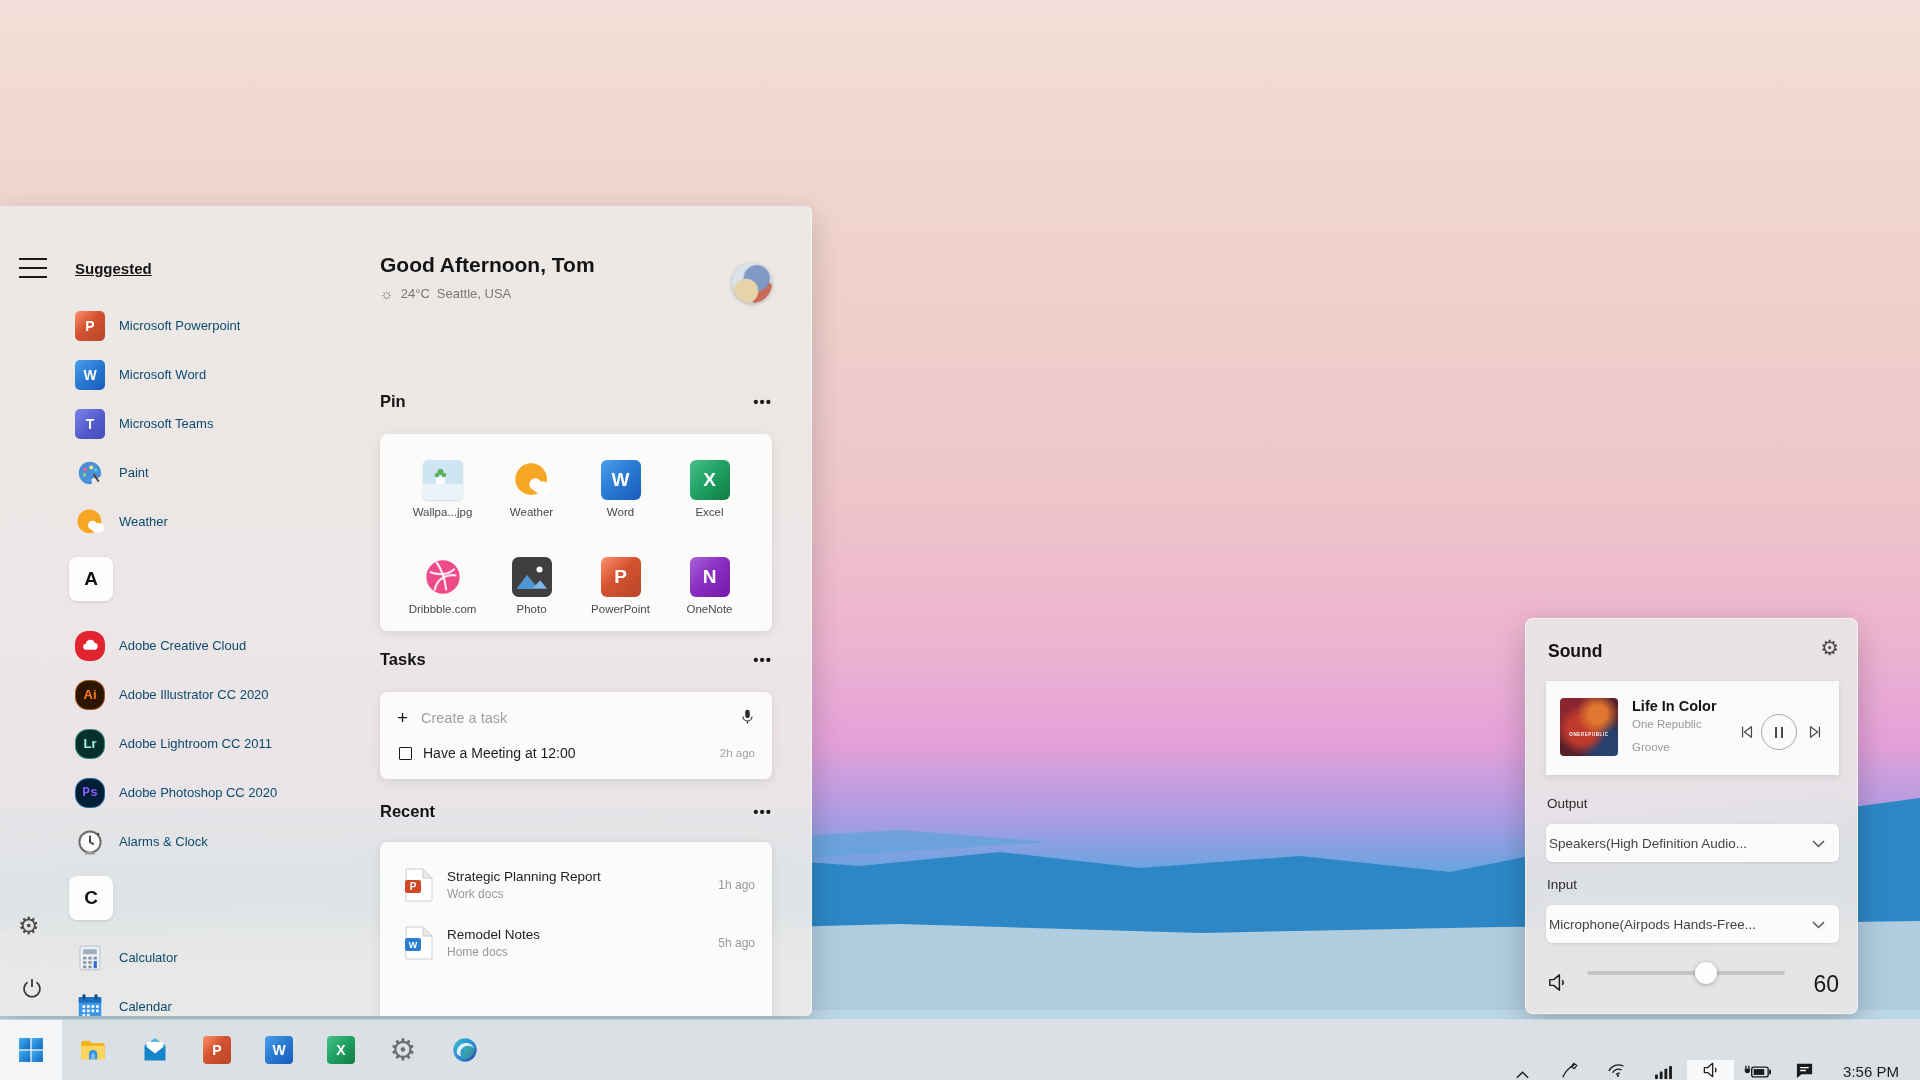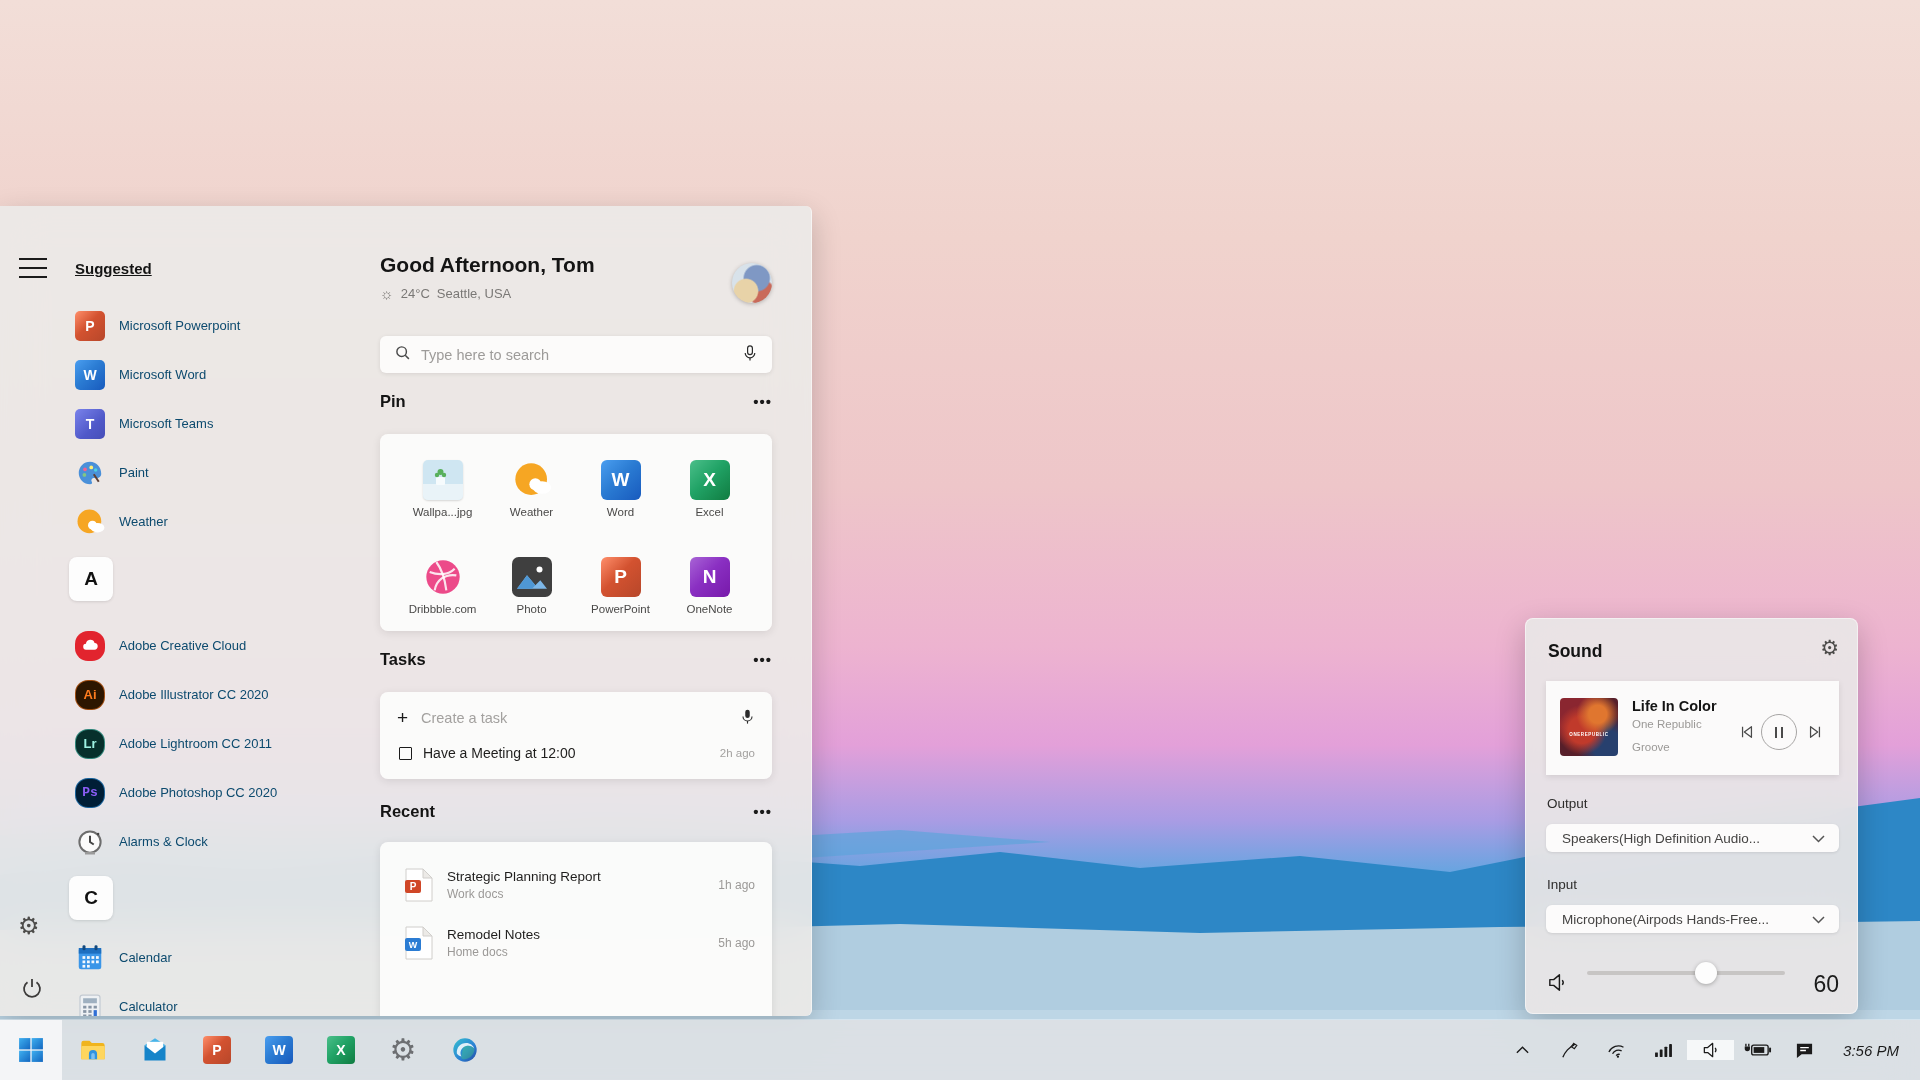--- a/index.html
+++ b/index.html
@@ -125,39 +125,39 @@
   .album span { font-size:4.5px; letter-spacing:.6px; color:#fff; font-weight:bold; margin-top:14px;}
   .m-title { position:absolute; left:86px; top:17px; font-size:14.5px; font-weight:bold; color:#141414;}
   .m-artist { position:absolute; left:86px; top:37px; font-size:11.5px; color:#9b9997;}
   .m-source { position:absolute; left:86px; top:60px; font-size:11.5px; color:#9b9997;}
   .ctrl-prev { position:absolute; left:193px; top:43px; }
   .ctrl-pause { position:absolute; left:215px; top:33px; width:36px; height:36px; border-radius:50%;
     border:1.5px solid #a7a5a4; display:flex; align-items:center; justify-content:center; gap:4px; }
   .ctrl-pause i { display:block; width:2.2px; height:11px; background:#4a4a4a; }
   .ctrl-next { position:absolute; left:261px; top:43px; }
   .io-label { position:absolute; left:21px; font-size:13.5px; color:#2e2d2c; }
-  .select { position:absolute; left:20px; width:293px; height:28px; background:#fcfbfb;
+  .select { position:absolute; left:20px; width:293px; height:38px; background:#fcfbfb;
     border-radius:6px; box-shadow:0 1px 3px rgba(0,0,0,.10);
-    display:flex; align-items:center; padding:0 14px 0 16px; }
+    display:flex; align-items:center; padding:0 14px 0 3px; }
   .select .val { flex:1; font-size:13.5px; color:#454443; white-space:nowrap; overflow:hidden; }
   .vol-row { position:absolute; left:20px; top:352px; width:293px; height:44px; display:flex; }
   .vol-track { position:relative; margin-left:18px; width:198px; height:4px; background:#c7c5c4; border-radius:2px;}
   .vol-thumb { position:absolute; top:50%; left:60%; transform:translate(-11px,-11px);
     width:22px; height:22px; border-radius:50%; background:#fdfdfd;
     box-shadow:0 1px 4px rgba(0,0,0,.30); }
   .vol-num { margin-left:auto; font-size:23px; color:#1b1b1b; }
 
   
   .taskbar { position:absolute; left:0; bottom:0; width:1920px; height:60px;
     background:rgba(221,225,228,0.93); backdrop-filter:blur(18px);
     display:flex; align-items:stretch; box-shadow:0 -1px 0 rgba(255,255,255,.35); }
   .tb-btn { width:62px; display:flex; align-items:center; justify-content:center; }
   .tb-btn.start { background:rgba(248,249,250,.85); }
   .tb-office { width:28px; height:28px; }
-  .tray { margin-left:auto; display:flex; align-items:center;font-style:italic; }
+  .tray { margin-left:auto; display:flex; align-items:flex-end; }
   .tray-btn { width:47px; display:flex; align-items:center; justify-content:center; }
   .tray-btn.active { background:rgba(250,251,252,.9); }
   .clock { width:92px; display:flex; align-items:center; justify-content:center;
     font-size:15px; color:#1b1b1b; padding-right:6px; }
   .gear-glyph { font-size:30px; color:#6d6f72; line-height:1; }
 </style>
 </head>
 <body>
 
 <div class="wall" data-interactable="false">
@@ -266,20 +266,39 @@
             <path d="M12 7v5l3 2" stroke="#444" stroke-width="1.6" fill="none"></path>
             <path d="M8 21h8" stroke="#9a9a9a" stroke-width="2"></path>
             <circle cx="18.5" cy="5.5" r="1" fill="#444"></circle>
           </svg>
       </div>
       <span class="lbl" data-interactable="false">Alarms &amp; Clock</span>
     </div>
 
     <div class="letter-chip chip-c" data-interactable="true">C</div>
 
+    <div class="app-row" data-interactable="true">
+      <div class="ic" data-interactable="false">
+        <svg viewBox="0 0 24 24" width="30" height="30">
+            <rect x="4" y="2.5" width="16" height="19" rx="2" fill="#eef1f4" stroke="#c3cad2"></rect>
+            <rect x="6.5" y="5" width="11" height="4" fill="#9fb0c0"></rect>
+            <g fill="#8795a5">
+              <rect x="6.5" y="11" width="2.6" height="2.2"></rect>
+              <rect x="10.7" y="11" width="2.6" height="2.2"></rect>
+              <rect x="14.9" y="11" width="2.6" height="2.2"></rect>
+              <rect x="6.5" y="14.5" width="2.6" height="2.2"></rect>
+              <rect x="10.7" y="14.5" width="2.6" height="2.2"></rect>
+              <rect x="6.5" y="18" width="2.6" height="2.2"></rect>
+              <rect x="10.7" y="18" width="2.6" height="2.2"></rect>
+            </g>
+            <rect x="14.9" y="14.5" width="2.6" height="5.7" fill="#2f6fd6"></rect>
+          </svg>
+      </div>
+      <span class="lbl" data-interactable="false">Calculator</span>
+    </div>
     <div class="app-row" data-interactable="true">
       <div class="ic" data-interactable="false">
         <svg viewBox="0 0 24 24" width="30" height="30">
             <rect x="3" y="4" width="18" height="17" rx="2" fill="#3b96e8"></rect>
             <rect x="3" y="4" width="18" height="4.5" fill="#1d6fc0"></rect>
             <rect x="6" y="1.8" width="2.4" height="4" rx="1" fill="#12497f"></rect>
             <rect x="15.6" y="1.8" width="2.4" height="4" rx="1" fill="#12497f"></rect>
             <g fill="#fff" opacity=".95">
               <rect x="6" y="10.5" width="2.2" height="2.2"></rect>
               <rect x="9.6" y="10.5" width="2.2" height="2.2"></rect>
@@ -289,69 +308,34 @@
               <rect x="9.6" y="14" width="2.2" height="2.2"></rect>
               <rect x="13.2" y="14" width="2.2" height="2.2"></rect>
               <rect x="16.8" y="14" width="2.2" height="2.2"></rect>
               <rect x="6" y="17.5" width="2.2" height="2.2"></rect>
               <rect x="9.6" y="17.5" width="2.2" height="2.2"></rect>
             </g>
           </svg>
       </div>
       <span class="lbl" data-interactable="false">Calendar</span>
     </div>
-    <div class="app-row" data-interactable="true">
-      <div class="ic" data-interactable="false">
-        <svg viewBox="0 0 24 24" width="30" height="30">
-            <rect x="4" y="2.5" width="16" height="19" rx="2" fill="#eef1f4" stroke="#c3cad2"></rect>
-            <rect x="6.5" y="5" width="11" height="4" fill="#9fb0c0"></rect>
-            <g fill="#8795a5">
-              <rect x="6.5" y="11" width="2.6" height="2.2"></rect>
-              <rect x="10.7" y="11" width="2.6" height="2.2"></rect>
-              <rect x="14.9" y="11" width="2.6" height="2.2"></rect>
-              <rect x="6.5" y="14.5" width="2.6" height="2.2"></rect>
-              <rect x="10.7" y="14.5" width="2.6" height="2.2"></rect>
-              <rect x="6.5" y="18" width="2.6" height="2.2"></rect>
-              <rect x="10.7" y="18" width="2.6" height="2.2"></rect>
-            </g>
-            <rect x="14.9" y="14.5" width="2.6" height="5.7" fill="#2f6fd6"></rect>
-          </svg>
-      </div>
-      <span class="lbl" data-interactable="false">Calculator</span>
-    </div>
   </div>
 
   <div class="center-col" data-interactable="false">
 
     <div class="greeting" data-interactable="false">
       <h1 data-interactable="false">Good Afternoon, Tom</h1>
       <div class="weather-line" data-interactable="false">
         <span class="sun" data-interactable="false">☼</span>
         <span data-interactable="false">24°C</span>
         <span data-interactable="false">Seattle, USA</span>
       </div>
     </div>
     <div class="avatar" data-interactable="true"></div>
 
-    <div class="searchbar" data-interactable="true">
-      <span data-interactable="false">
-        <svg width="17" height="17" viewBox="0 0 20 20">
-            <circle cx="9" cy="9" r="5.6" fill="none" stroke="#4a4a4a" stroke-width="1.7"></circle>
-            <path d="M13.2 13.2l4.3 4.3" stroke="#4a4a4a" stroke-width="1.7"></path>
-          </svg>
-      </span>
-      <input data-interactable="true" placeholder="Type here to search" style="">
-      <span data-interactable="true">
-        <svg width="16" height="18" viewBox="0 0 20 22">
-            <rect x="7" y="2" width="6" height="11" rx="3" fill="none" stroke="#2b2b2b" stroke-width="1.5"></rect>
-            <path d="M4 11a6 6 0 0 0 12 0" fill="none" stroke="#2b2b2b" stroke-width="1.5"></path>
-            <path d="M10 17v3.5" stroke="#2b2b2b" stroke-width="1.5"></path>
-          </svg>
-      </span>
-    </div>
 
     <div class="sec-head" style="top:186px;" data-interactable="false">
       <span class="t" data-interactable="false">Pin</span>
       <span class="dots" data-interactable="true">•••</span>
     </div>
 
     <div class="card pin-card" data-interactable="false">
       <div class="tile" data-interactable="true">
         <div class="thumb" data-interactable="false">
           <svg viewBox="0 0 40 40" width="40" height="40">

